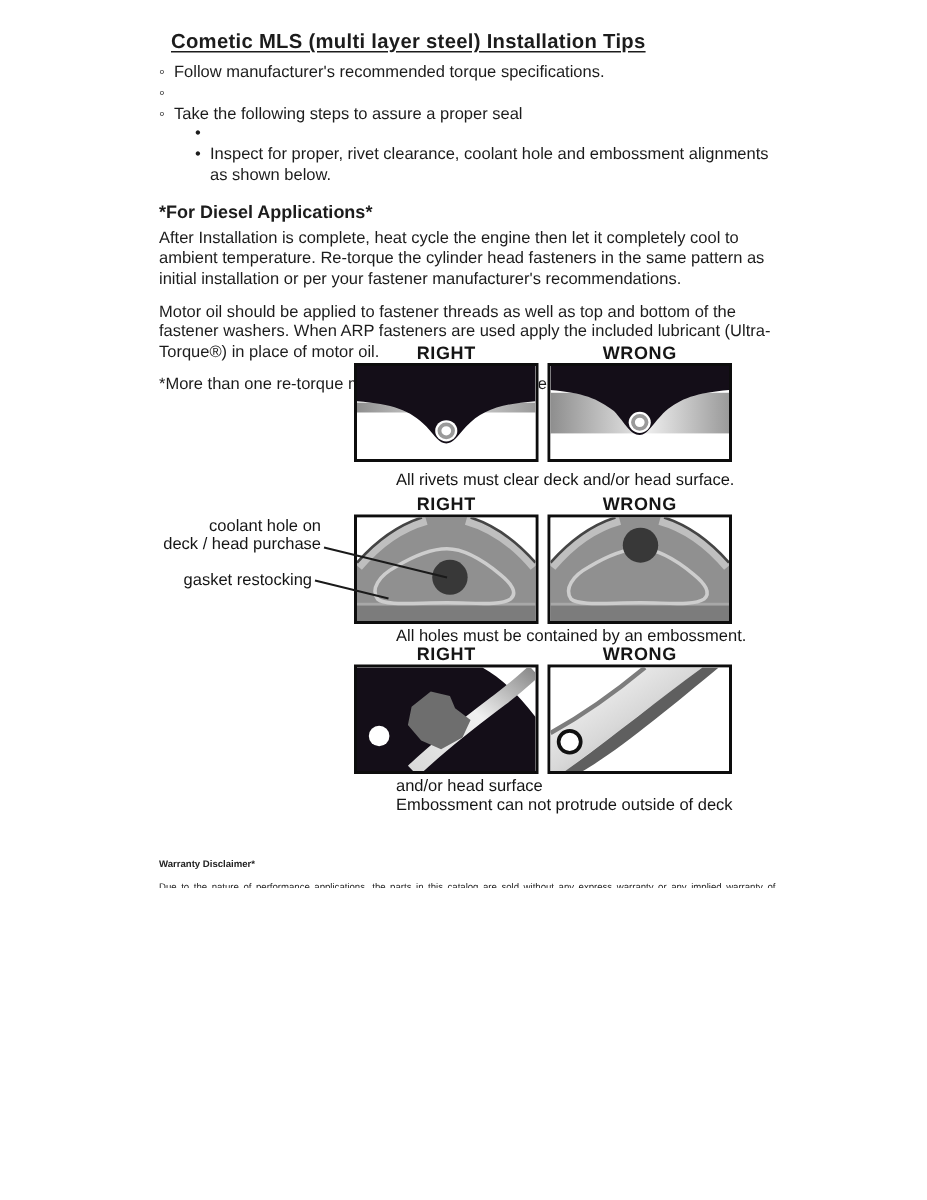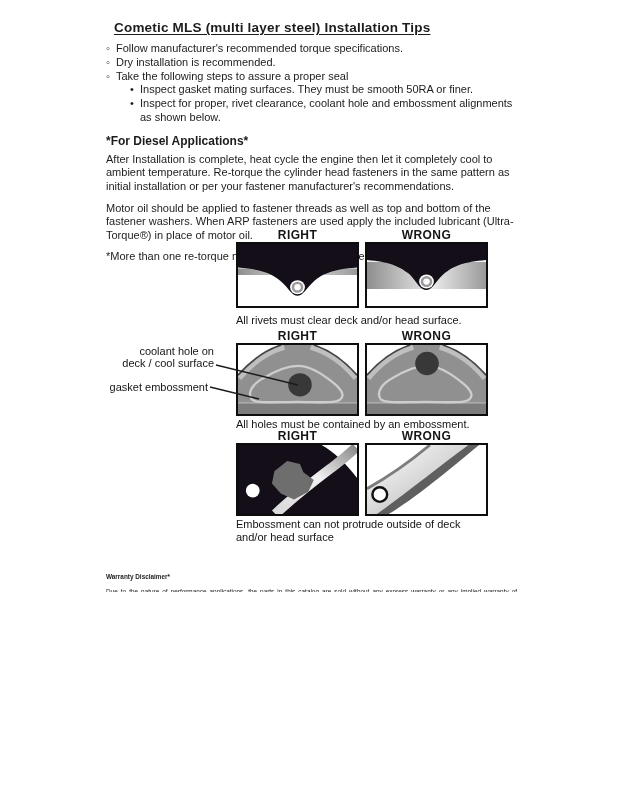--- a/index.html
+++ b/index.html
@@ -11,21 +11,21 @@
   .bullet{display:flex;font-size:11px;line-height:13.8px;}
   .bullet .bch{width:10px;flex:0 0 10px;text-align:left;}
   .bullet.sub{margin-left:24px;}
   .diesel-h{font-size:12px;font-weight:bold;margin:9px 0 0 0;}
   .para{font-size:11px;line-height:13.6px;margin:5px 0 0 0;}
   .para + .para{margin-top:8px;}
   .row{position:absolute;left:0;width:618px;}
   .dlabel{position:absolute;width:123px;text-align:center;font-size:12px;letter-spacing:.4px;color:#151515;font-weight:bold;}
   .panel{position:absolute;border:2px solid #0d0d0d;background:#fff;}
   .panel svg{display:block;width:100%;height:100%;}
-  .caption{position:absolute;font-size:11px;line-height:13px;color:#151515;}
+  .caption{position:absolute;font-size:11px;line-height:13px;color:#151515;margin-left:28px;}
   .clbl{position:absolute;text-align:right;font-size:11px;line-height:12px;color:#151515;}
   .overlay{position:absolute;left:0;top:0;pointer-events:none;}
   .disc{position:absolute;left:106px;top:573px;width:411px;font-size:6.4px;line-height:7.3px;
         text-align:justify;color:#222;}
   .disc .dh{font-weight:bold;margin:0 0 8px 0;text-align:left;}
   .disc p{margin:0 0 6.5px 0;}
   .disc p.tight{margin:0;}
   .footer-code{position:absolute;left:391px;top:757px;font-size:17px;letter-spacing:.3px;color:#1a1a1a;}
 </style>
 </head>
@@ -35,29 +35,27 @@
 
   <div class="content">
     <h1 class="title">Cometic MLS (multi layer steel) Installation Tips</h1>
 
     <div class="bullet">
       <span class="bch">◦</span>
       <span>Follow manufacturer's recommended torque specifications.</span>
     </div>
     <div class="bullet">
       <span class="bch">◦</span>
-      <span>Dry installation is recommended.</span>
     </div>
     <div class="bullet">
       <span class="bch">◦</span>
       <span>Take the following steps to assure a proper seal</span>
     </div>
     <div class="bullet sub">
       <span class="bch">•</span>
-      <span>Inspect gasket mating surfaces.  They must be smooth 50RA or finer.</span>
     </div>
     <div class="bullet sub">
       <span class="bch">•</span>
       <span>Inspect for proper, rivet clearance, coolant hole and embossment alignments as shown below.</span>
     </div>
 
     <h2 class="diesel-h">*For Diesel Applications*</h2>
     <p class="para">After Installation is complete, heat cycle the engine then let it completely cool to ambient temperature. Re-torque the cylinder head fasteners in the same pattern as initial installation or per your fastener manufacturer's recommendations.</p>
     <p class="para">Motor oil should be applied to fastener threads as well as top and bottom of the fastener washers. When ARP fasteners are used apply the included lubricant (Ultra-Torque®) in place of motor oil.</p>
     <p class="para">*More than one re-torque may be required to achieve proper fastener stretch*</p>
@@ -105,23 +103,23 @@
 
     <div class="caption" style="left:236px;top:86px;">All rivets must clear deck and/or head surface.</div>
   </div>
 
   <div class="row" style="top:325px;height:108px;">
     <div class="dlabel" style="left:236px;top:4px;">RIGHT</div>
     <div class="dlabel" style="left:365px;top:4px;">WRONG</div>
 
     <div class="clbl" style="left:96px;top:20px;width:118px;">
       <div>coolant hole on</div>
-      <div>deck / cool surface</div>
-    </div>
-    <div class="clbl" style="left:76px;top:56px;width:132px;">gasket embossment</div>
+      <div>deck / head purchase</div>
+    </div>
+    <div class="clbl" style="left:76px;top:56px;width:132px;">gasket restocking</div>
 
     <div class="panel" style="left:236px;top:18px;width:119px;height:69px;">
       <svg viewBox="0 0 121 71" preserveAspectRatio="none">
         <rect width="121" height="71" fill="#909090"></rect>
         <rect y="58.5" width="121" height="2" fill="#a8a8a8"></rect>
         <rect y="60.5" width="121" height="10.5" fill="#7c7c7c"></rect>
         <path d="M47,2 C31,6.5 15,17 1,34" stroke="#bfbfbf" stroke-width="6" fill="none"></path>
         <path d="M0,0 L44,0 C28.5,5 13.5,15.5 0,31 Z" fill="#ffffff"></path>
         <path d="M44,0 C28.5,5 13.5,15.5 0,31" stroke="#454545" stroke-width="1.8" fill="none"></path>
         <path d="M74,2 C90,6.5 106,17 120,34" stroke="#bfbfbf" stroke-width="6" fill="none"></path>
@@ -188,22 +186,22 @@
         </defs>
         <rect width="121" height="71" fill="#ffffff"></rect>
         <path d="M64,0 L103,0 C71,24 36,52 10,71 L0,71 L0,45 C23,32 45,16 64,0 Z" fill="url(#g3w)"></path>
         <path d="M64,0 C45,16 23,32 0,45" stroke="#7d7d7d" stroke-width="3" fill="none"></path>
         <path d="M10,71 C38,51 72,23 103,0 L114,0 C83,26 46,57 22,71 Z" fill="#5f5f5f"></path>
         <circle cx="13" cy="51" r="7.5" fill="#ffffff" stroke="#111111" stroke-width="2.5"></circle>
       </svg>
     </div>
 
     <div class="caption" style="left:236px;top:91px;">
+      <div>and/or head surface</div>
       <div>Embossment can not protrude outside of deck</div>
-      <div>and/or head surface</div>
     </div>
   </div>
 
   <div class="disc">
     <div class="dh">Warranty Disclaimer*</div>
     <p>Due to the nature of performance applications, the parts in this catalog are sold without any express warranty or any implied warranty of merchantability or fitness for a particular purpose. Cometic Gasket Inc., shall not, under any circumstances, be liable for any special, incidental or consequential damages, including, person, party or property, but not limited to, damage, or loss of property or equipment, loss of profits or revenue, cost of purchased or replacement goods, or claims of customers of the purchase, which may arise and/or result from sale, installation or use of these parts. Installation of these parts could adversely affect the motor manufacturers warranty coverage.</p>
     <p class="tight">VENUE-The agreed upon venue, in the event of dispute whatsoever between the parties, whether instituted by either party, including, but not limited to, contract terms, payment terms, delivery, type, defects, sufficiency of product, shall be the Court of Common Pleas, Lake County, Ohio or the Painesville Municipal Court, Lake County, Ohio, depending on the amount in controversy.</p>
     <p>This agreement shall be governed by and construed under the laws of the State of Ohio.</p>
     <p>All prices and terms are subject to change without notice.</p>
     <p>Terms COD- Secured with a completed dealer/jobber application on File, COD-Company check with a current credit card number on file. Open accounts may be established by well rated firms. A credit application is available upon request. Open accounts are due payable Net 30 days from date of invoice. No statement will be sent. If an account becomes 60 or more days past due, it is subject to being placed on credit hold. No orders will be shipped or new orders accepted until past due balance is paid. If an account becomes 90 or more days past due, it is subject to being placed for collections. All costs of collection are the responsibility of the customer, including attorney fees, court costs, and other expenses of litigation.</p>

